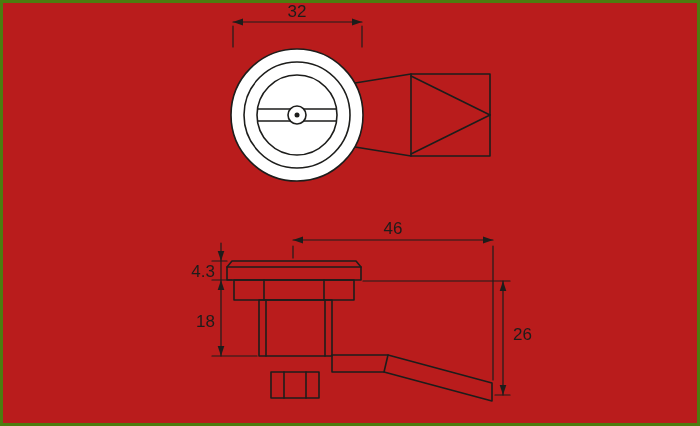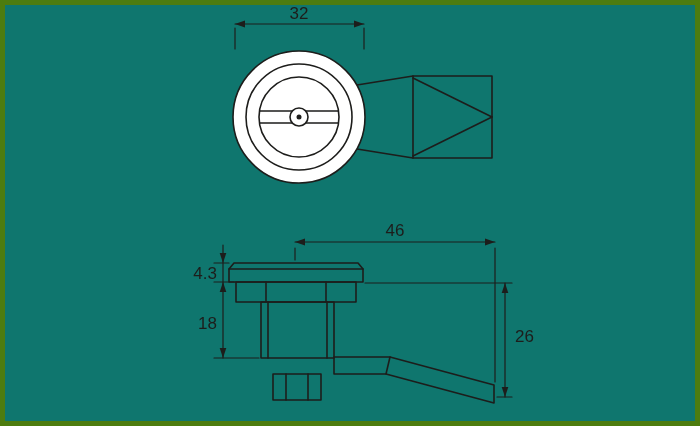--- a/index.html
+++ b/index.html
@@ -4,22 +4,22 @@
 <style>
   html, body {
     margin: 0;
     padding: 0;
     background: #ffffff;
     font-family: "Liberation Sans", sans-serif;
   }
   .frame {
     width: 700px;
     height: 426px;
-    background: #0f766e;
-    border: 5px solid #4d7c0f;
+    background: #b91c1c;
+    border: 3px solid #4d7c0f;
     box-sizing: border-box;
     position: relative;
     overflow: hidden;
   }
   svg { display: block; }
   .outline {
     fill: none;
     stroke: #1d1d1b;
     stroke-width: 1.6;
     stroke-linejoin: round;

